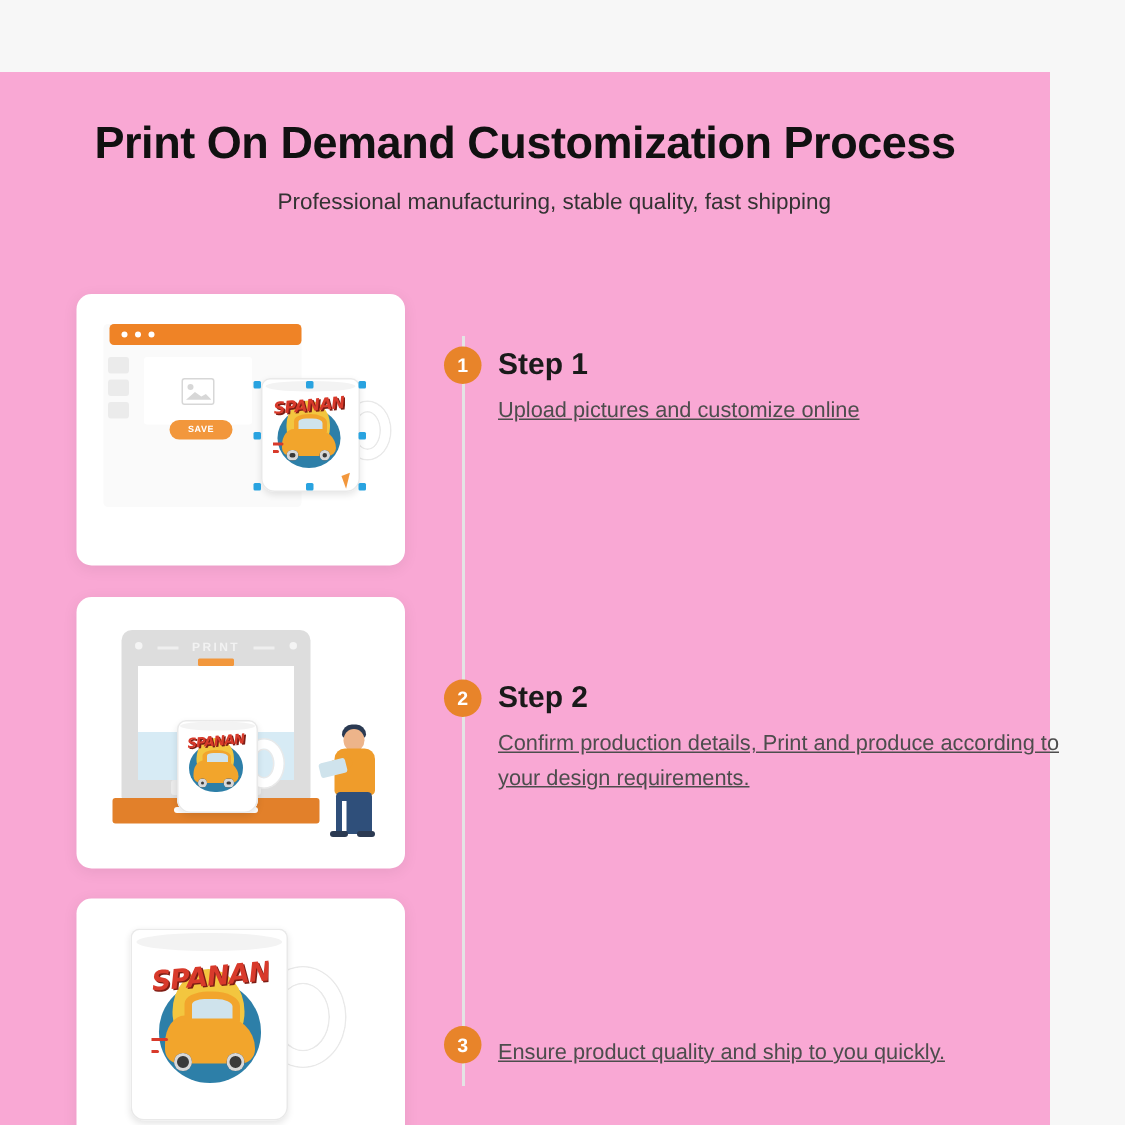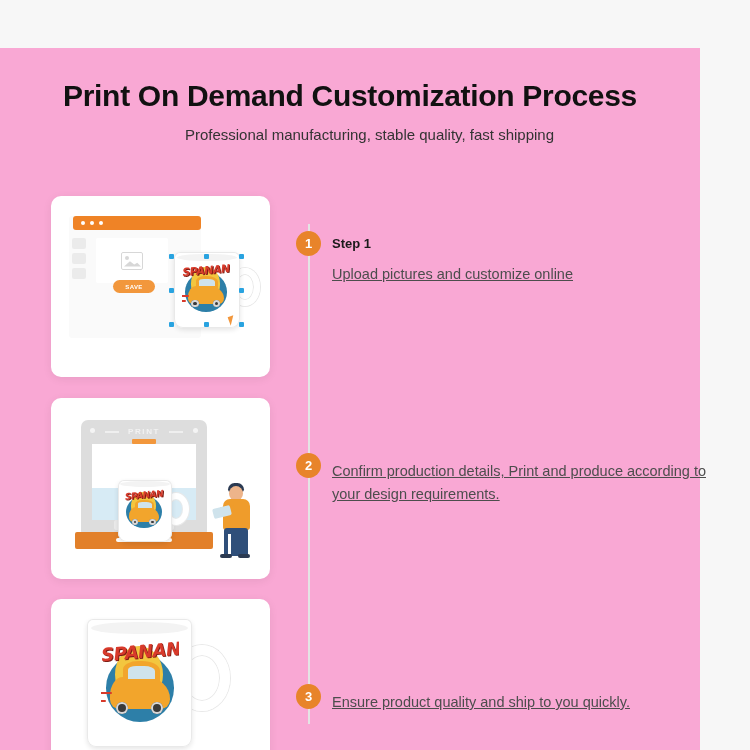--- a/index.html
+++ b/index.html
@@ -44,21 +44,21 @@
 
   .badge {
     position: absolute; left: 0; top: 0;
     width: 25px; height: 25px; border-radius: 50%;
     background: #e8842a; color: #ffffff;
     font-size: 13px; font-weight: bold;
     display: flex; align-items: center; justify-content: center;
     line-height: 1;
   }
   .step-title {
-    margin-left: 36px; font-size: 13px; font-weight: bold; color: #1a1a1a;
+    margin-left: 36px; font-size: 20px; font-weight: bold; color: #1a1a1a;
     line-height: 25px;
   }
   .step-desc {
     margin-left: 36px; margin-top: 7px;
     font-size: 14.5px; color: #4d4d4d; line-height: 23px;
     max-width: 400px;
     text-decoration: underline;
   }
 
   
@@ -369,20 +369,21 @@
     <div class="timeline-line"></div>
 
     <div class="step" id="step-1">
       <div class="badge">1</div>
       <div class="step-title">Step 1</div>
       <div class="step-desc">Upload pictures and customize online</div>
     </div>
 
     <div class="step" id="step-2">
       <div class="badge">2</div>
+      <div class="step-title">Step 2</div>
       <div class="step-desc">Confirm production details, Print and produce according to your design requirements.</div>
     </div>
 
     <div class="step" id="step-3">
       <div class="badge">3</div>
       <div class="step-desc">Ensure product quality and ship to you quickly.</div>
     </div>
   </div>
 
 </div>

